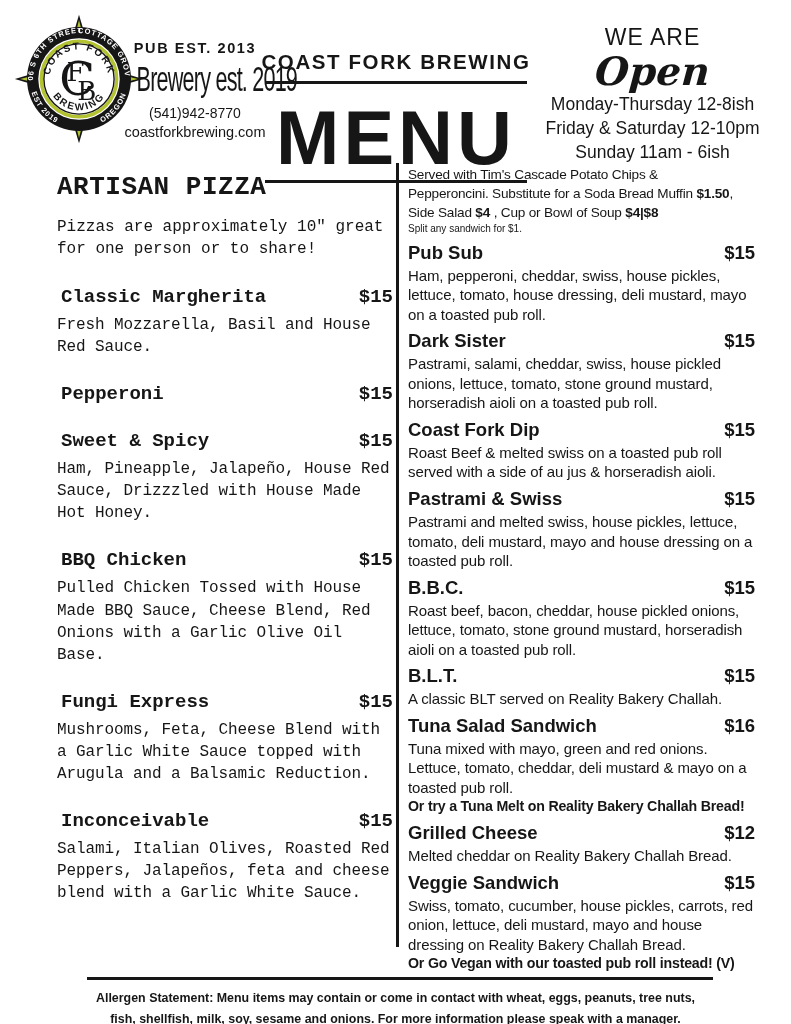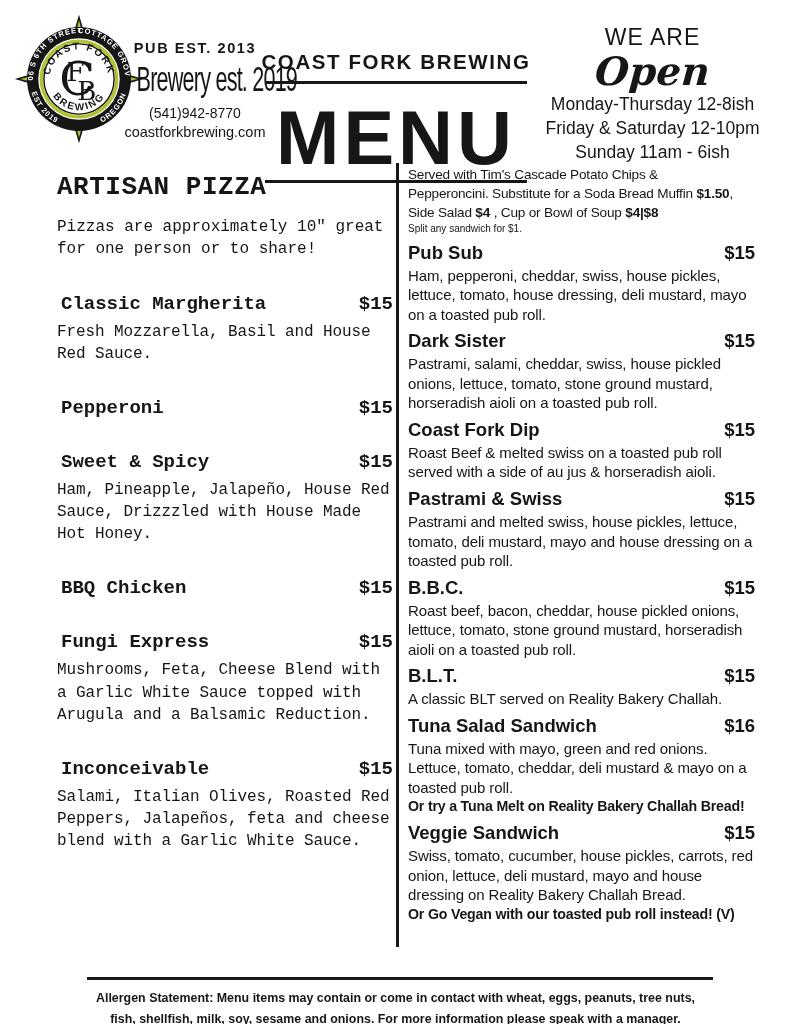--- a/index.html
+++ b/index.html
@@ -27,21 +27,21 @@
   .hours div{font-size:17.5px;line-height:1.38;}
   
   .columns{position:absolute;left:57px;top:163px;width:698px;display:flex;align-items:flex-start;}
   .col-left{width:336px;flex:0 0 336px;font-family:Liberation Mono, monospace;}
   .divider{flex:0 0 3px;background:#161616;height:784px;margin-left:3px;margin-right:9px;}
   .col-right{flex:1 1 auto;min-width:0;}
   .section-heading{font-size:26px;font-weight:bold;letter-spacing:.5px;line-height:1.1;margin:10px 0 0 0;}
   .col-right .section-heading{margin-top:2px;}
   
   .pz-intro{font-size:16px;line-height:1.42;margin-top:14px;}
-  .pz .item-row{display:flex;justify-content:space-between;align-items:baseline;font-size:19px;font-weight:bold;margin-top:32px;padding-left:4px;}
+  .pz .item-row{display:flex;justify-content:space-between;align-items:baseline;font-size:19px;font-weight:bold;margin-top:25px;padding-left:4px;}
   .pz .item-desc{font-size:16px;line-height:1.38;margin-top:6px;letter-spacing:-.1px;}
   
   .sw-intro{font-size:13.6px;line-height:1.4;letter-spacing:-.2px;white-space:pre-wrap;margin-top:2px;}
   .sw-split{font-size:10px;font-weight:normal;line-height:1.35;}
   .sw .item-row{display:flex;justify-content:space-between;align-items:baseline;font-size:18.5px;font-weight:bold;margin-top:5px;line-height:1.25;}
   .sw .item-desc{font-size:15px;line-height:1.3;letter-spacing:-.1px;margin-top:2px;}
   .sw .item-note{font-size:14.2px;font-weight:bold;letter-spacing:-.2px;line-height:1.3;white-space:nowrap;}
   
   .footer{position:absolute;left:0;top:977px;width:791px;}
   .footer-rule{height:3px;background:#161616;border:0;width:626px;margin:0 0 0 87px;}
@@ -155,20 +155,21 @@
     </div>
     <div class="item-desc">Ham, Pineapple, Jalapeño, House Red Sauce, Drizzzled with House Made Hot Honey.</div>
 
   </div>
 
   <div class="item">
     <div class="item-row">
       <span class="item-name">BBQ Chicken</span>
       <span class="item-price">$15</span>
     </div>
+    <div class="item-desc">Pulled Chicken Tossed with House Made BBQ Sauce, Cheese Blend, Red Onions with a Garlic Olive Oil Base.</div>
 
   </div>
 
   <div class="item">
     <div class="item-row">
       <span class="item-name">Fungi Express</span>
       <span class="item-price">$15</span>
     </div>
     <div class="item-desc">Mushrooms, Feta, Cheese Blend with a Garlic White Sauce topped with Arugula and a Balsamic Reduction.</div>
 
@@ -249,20 +250,28 @@
 
   <div class="item">
     <div class="item-row">
       <span class="item-name">Tuna Salad Sandwich</span>
       <span class="item-price">$16</span>
     </div>
     <div class="item-desc">Tuna mixed with mayo, green and red onions. Lettuce, tomato, cheddar, deli mustard &amp; mayo on a toasted pub roll.</div>
     <div class="item-note">Or try a Tuna Melt on Reality Bakery Challah Bread!</div>
   </div>
 
+  <div class="item">
+    <div class="item-row">
+      <span class="item-name">Grilled Cheese</span>
+      <span class="item-price">$12</span>
+    </div>
+    <div class="item-desc">Melted cheddar on Reality Bakery Challah Bread.</div>
+
+  </div>
 
   <div class="item">
     <div class="item-row">
       <span class="item-name">Veggie Sandwich</span>
       <span class="item-price">$15</span>
     </div>
     <div class="item-desc">Swiss, tomato, cucumber, house pickles, carrots, red onion, lettuce, deli mustard, mayo and house dressing on Reality Bakery Challah Bread.</div>
     <div class="item-note">Or Go Vegan with our toasted pub roll instead! (V)</div>
   </div>
 </div>

